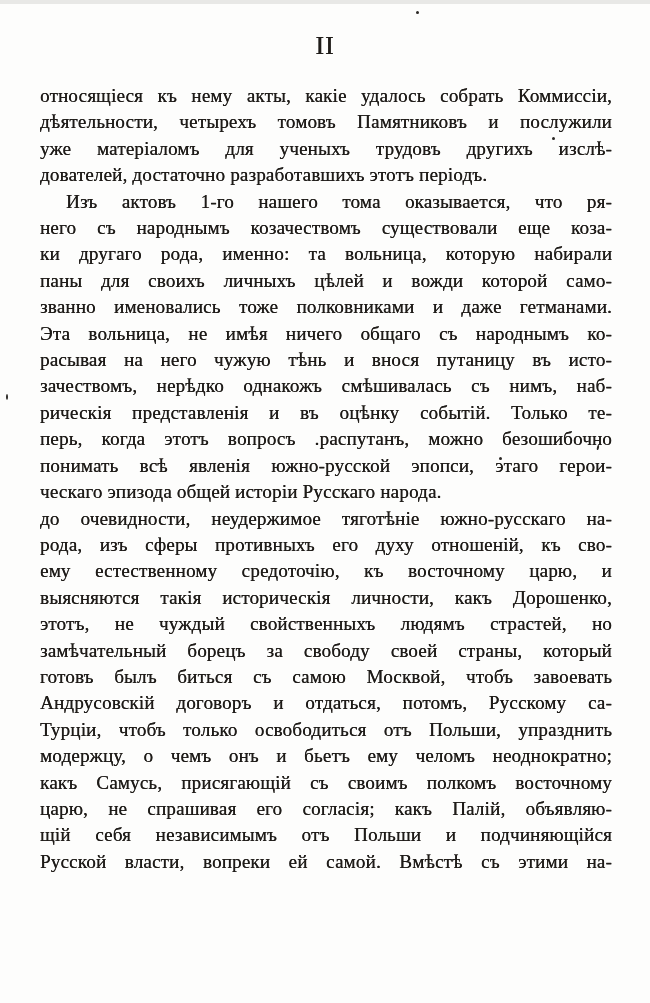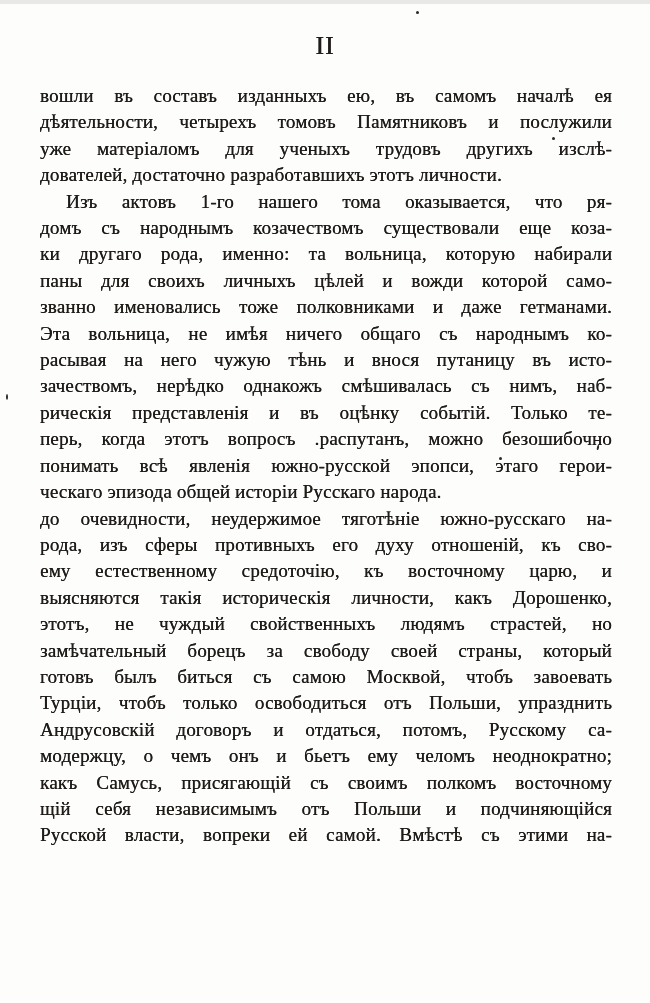--- a/index.html
+++ b/index.html
@@ -62,51 +62,52 @@
   .speck.s5 { left: 6px;   top: 390px; width: 2px; height: 6px; }
 </style>
 </head>
 <body>
 
 <div class="page" style="background: rgb(253, 253, 252); color: rgb(31, 28, 25);">
   <div class="page-number">II</div>
 
   <div class="text-block">
       <div class="paragraph">
-        <div class="line">вошли въ составъ изданныхъ ею, въ самомъ началѣ ея</div>
+        <div class="line">относящіеся къ нему акты, какіе удалось собрать Коммиссіи,</div>
         <div class="line">дѣятельности, четырехъ томовъ Памятниковъ и послужили</div>
         <div class="line">уже матеріаломъ для ученыхъ трудовъ другихъ изслѣ-</div>
-        <div class="line para-end">дователей, достаточно разработавшихъ этотъ личности.</div>
+        <div class="line para-end">дователей, достаточно разработавшихъ этотъ періодъ.</div>
       </div>
       <div class="paragraph">
         <div class="line indent">Изъ актовъ 1-го нашего тома оказывается, что ря-</div>
-        <div class="line">домъ съ народнымъ козачествомъ существовали еще коза-</div>
+        <div class="line">него съ народнымъ козачествомъ существовали еще коза-</div>
         <div class="line">ки другаго рода, именно: та вольница, которую набирали</div>
         <div class="line">паны для своихъ личныхъ цѣлей и вожди которой само-</div>
         <div class="line">званно именовались тоже полковниками и даже гетманами.</div>
         <div class="line">Эта вольница, не имѣя ничего общаго съ народнымъ ко-</div>
         <div class="line">расывая на него чужую тѣнь и внося путаницу въ исто-</div>
         <div class="line">зачествомъ, нерѣдко однакожъ смѣшивалась съ нимъ, наб-</div>
         <div class="line">рическія представленія и въ оцѣнку событій. Только те-</div>
         <div class="line">перь, когда этотъ вопросъ .распутанъ, можно безошибочно</div>
         <div class="line">понимать всѣ явленія южно-русской эпопси, этаго герои-</div>
         <div class="line para-end">ческаго эпизода общей исторіи Русскаго народа.</div>
       </div>
       <div class="paragraph">
         <div class="line">до очевидности, неудержимое тяготѣніе южно-русскаго на-</div>
         <div class="line">рода, изъ сферы противныхъ его духу отношеній, къ сво-</div>
         <div class="line">ему естественному средоточію, къ восточному царю, и</div>
         <div class="line">выясняются такія историческія личности, какъ Дорошенко,</div>
         <div class="line">этотъ, не чуждый свойственныхъ людямъ страстей, но</div>
         <div class="line">замѣчательный борецъ за свободу своей страны, который</div>
         <div class="line">готовъ былъ биться съ самою Москвой, чтобъ завоевать</div>
+        <div class="line">Андрусовскій договоръ и отдаться, потомъ, Русскому са-</div>
         <div class="line">Турціи, чтобъ только освободиться отъ Польши, упразднить</div>
-        <div class="line">Андрусовскій договоръ и отдаться, потомъ, Русскому са-</div>
         <div class="line">модержцу, о чемъ онъ и бьетъ ему челомъ неоднократно;</div>
         <div class="line">какъ Самусь, присягающій съ своимъ полкомъ восточному</div>
+        <div class="line">царю, не спрашивая его согласія; какъ Палій, объявляю-</div>
         <div class="line">щій себя независимымъ отъ Польши и подчиняющійся</div>
         <div class="line">Русской власти, вопреки ей самой. Вмѣстѣ съ этими на-</div>
       </div>
     </div>
 
   <div class="speck s1"></div>
   <div class="speck s2"></div>
   <div class="speck s3"></div>
   <div class="speck s4"></div>
   <div class="speck s5"></div>

